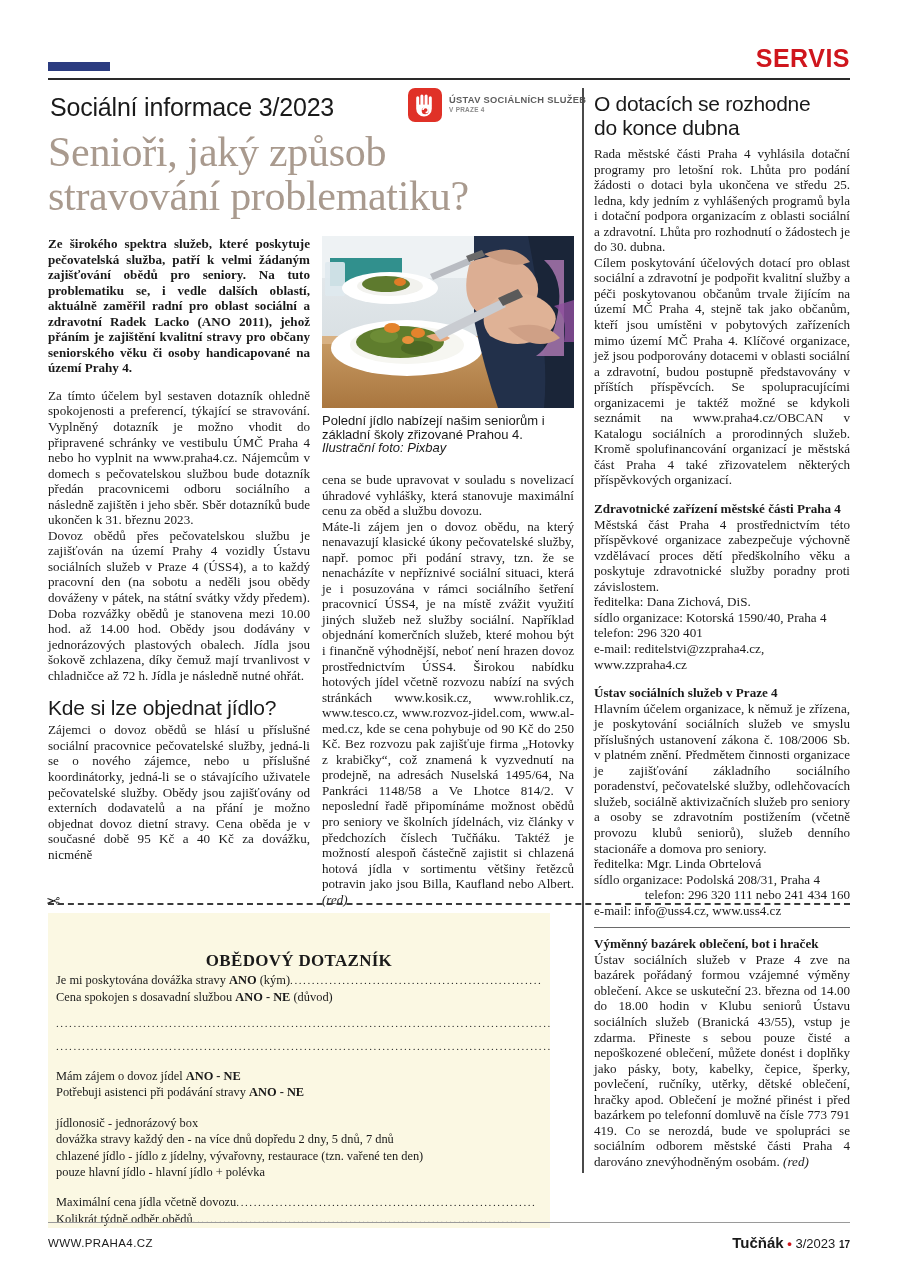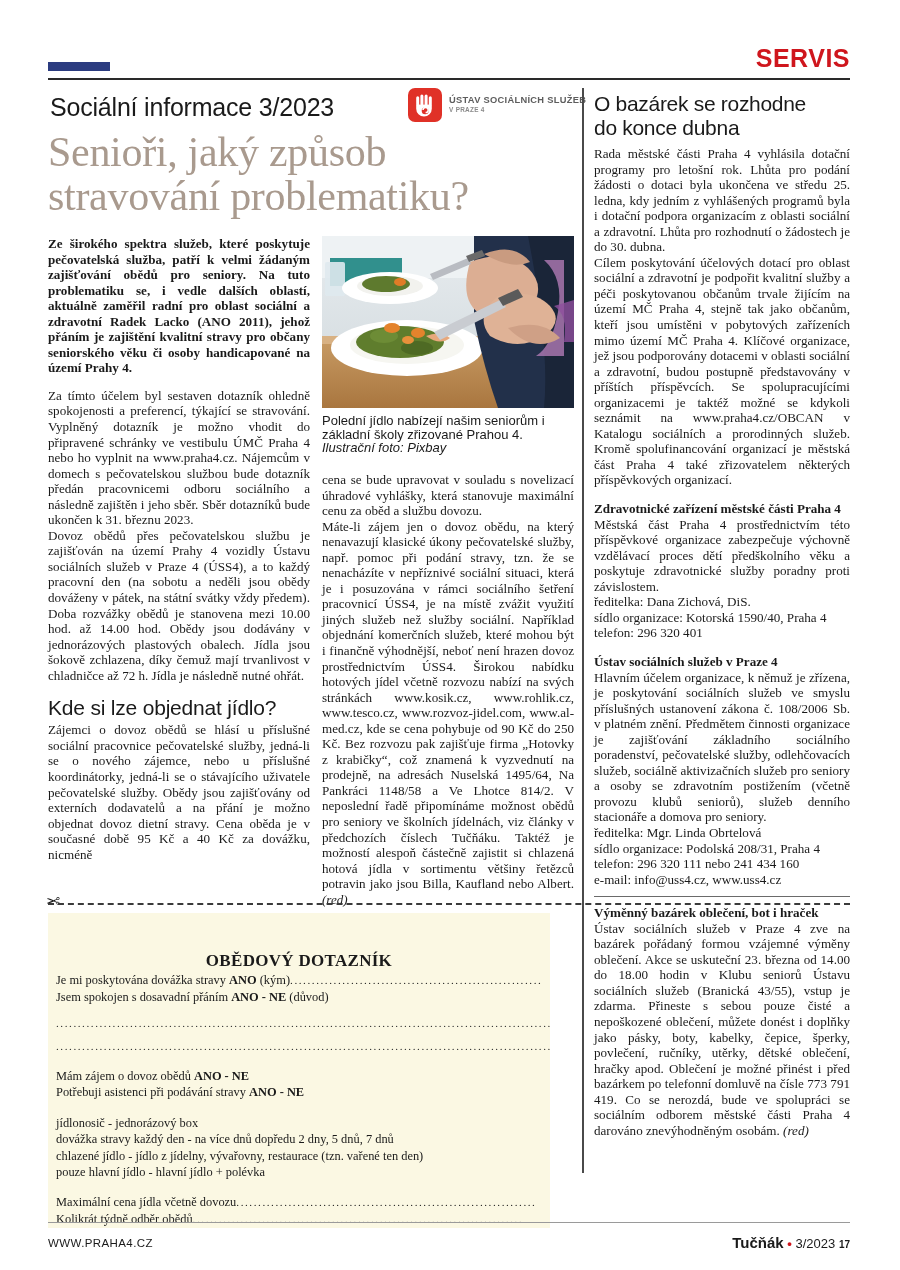--- a/index.html
+++ b/index.html
@@ -194,70 +194,71 @@
     <span>Polední jídlo nabízejí našim seniorům i základní školy zřizované Prahou 4.</span>
     <span class="it">Ilustrační foto: Pixbay</span>
   </div>
 
   <div class="col" id="col2" style="top:472px;">
     <p>cena se bude upravovat v souladu s novelizací úhradové vyhlášky, která stanovuje maximální cenu za oběd a službu dovozu.</p>
     <p><span>Máte-li zájem jen o dovoz obědu, na který nenavazují klasické úkony pečovatelské služby, např. pomoc při podání stravy, tzn. že se nenacházíte v nepříznivé sociální situaci, která je i posuzována v rámci sociálního šetření pracovnicí ÚSS4, je na místě zvážit využití jiných služeb než služby sociální. Například objednání komerčních služeb, které mohou být i finančně výhodnější, neboť není hrazen dovoz prostřednictvím ÚSS4. Širokou nabídku hotových jídel včetně rozvozu nabízí na svých stránkách www.kosik.cz, www.rohlik.cz, www.tesco.cz, www.rozvoz-jidel.com, www.al-med.cz, kde se cena pohybuje od 90 Kč do 250 Kč. Bez rozvozu pak zajišťuje firma „Hotovky z krabičky“, což znamená k vyzvednutí na prodejně, na adresách Nuselská 1495/64, Na Pankráci 1148/58 a Ve Lhotce 814/2. V neposlední řadě připomínáme možnost obědů pro seniory ve školních jídelnách, viz články v předchozích číslech Tučňáku. Taktéž je možností alespoň částečně zajistit si chlazená hotová jídla v sortimentu většiny řetězců potravin jako jsou Billa, Kaufland nebo Albert.</span> <i>(red)</i></p>
   </div>
 
   <div class="colhead" style="position:absolute;left:594px;top:92px;width:258px;">
-    <div>O bazárek se rozhodne</div>
+    <div>O dotacích se rozhodne</div>
     <div>do konce dubna</div>
   </div>
 
   <div class="col" id="col3">
     <p>Rada městské části Praha 4 vyhlásila dotační programy pro letošní rok. Lhůta pro podání žádosti o dotaci byla ukončena ve středu 25. ledna, kdy jedním z vyhlášených programů byla i dotační podpora organizacím z oblasti sociální a zdravotní. Lhůta pro rozhodnutí o žádostech je do 30. dubna.</p>
     <p>Cílem poskytování účelových dotací pro oblast sociální a zdravotní je podpořit kvalitní služby a péči poskytovanou občanům trvale žijícím na území MČ Praha 4, stejně tak jako občanům, kteří jsou umístěni v pobytových zařízeních mimo území MČ Praha 4. Klíčové organizace, jež jsou podporovány dotacemi v oblasti sociální a zdravotní, budou postupně představovány v příštích příspěvcích. Se spolupracujícími organizacemi je taktéž možné se kdykoli seznámit na www.praha4.cz/OBCAN v Katalogu sociálních a prorodinných služeb. Kromě spolufinancování organizací je městská část Praha 4 také zřizovatelem některých příspěvkových organizací.</p>
     <div class="blockgap"></div>
     <p class="bold-lead">Zdravotnické zařízení městské části Praha 4</p>
     <p>Městská část Praha 4 prostřednictvím této příspěvkové organizace zabezpečuje výchovně vzdělávací proces dětí předškolního věku a poskytuje zdravotnické služby poradny proti závislostem.</p>
     <p style="text-align:left">ředitelka: Dana Zichová, DiS.</p>
     <p style="text-align:left">sídlo organizace: Kotorská 1590/40, Praha 4</p>
     <p style="text-align:left">telefon: 296 320 401</p>
+    <p style="text-align:left">e-mail: reditelstvi@zzpraha4.cz, www.zzpraha4.cz</p>
     <div class="blockgap"></div>
     <p class="bold-lead">Ústav sociálních služeb v Praze 4</p>
     <p>Hlavním účelem organizace, k němuž je zřízena, je poskytování sociálních služeb ve smyslu příslušných ustanovení zákona č. 108/2006 Sb. v platném znění. Předmětem činnosti organizace je zajišťování základního sociálního poradenství, pečovatelské služby, odlehčovacích služeb, sociálně aktivizačních služeb pro seniory a osoby se zdravotním postižením (včetně provozu klubů seniorů), služeb denního stacionáře a domova pro seniory.</p>
     <p style="text-align:left">ředitelka: Mgr. Linda Obrtelová</p>
     <p style="text-align:left">sídlo organizace: Podolská 208/31, Praha 4</p>
-    <p style="text-align:left">telefon: 296 320 111 nebo 241 434 160</p>
+    <p style="text-align:right">telefon: 296 320 111 nebo 241 434 160</p>
     <p style="text-align:left">e-mail: info@uss4.cz, www.uss4.cz</p>
     <div style="height:9px"></div>
     <div style="height:1px;background:#6a6a6a;width:100%;"></div>
     <div style="height:8px"></div>
     <p class="bold-lead">Výměnný bazárek oblečení, bot i hraček</p>
     <p><span>Ústav sociálních služeb v Praze 4 zve na bazárek pořádaný formou vzájemné výměny oblečení. Akce se uskuteční 23. března od 14.00 do 18.00 hodin v Klubu seniorů Ústavu sociálních služeb (Branická 43/55), vstup je zdarma. Přineste s sebou pouze čisté a nepoškozené oblečení, můžete donést i doplňky jako pásky, boty, kabelky, čepice, šperky, povlečení, ručníky, utěrky, dětské oblečení, hračky apod. Oblečení je možné přinést i před bazárkem po telefonní domluvě na čísle 773 791 419. Co se nerozdá, bude ve spolupráci se sociálním odborem městské části Praha 4 darováno znevýhodněným osobám.</span> <i>(red)</i></p>
   </div>
 
   <div class="scissors">✂</div>
   <div class="cutline"></div>
 
   <div class="qbox"></div>
   <div class="qinner">
     <div class="qtitle">OBĚDOVÝ DOTAZNÍK</div>
 
     <div class="qrow">
       <span>Je mi poskytována dovážka stravy </span><b>ANO</b><span> (kým)</span><span class="dotfill" style="width:252px;letter-spacing:1.6px;font-size:11px;">.........................................................................................................</span>
     </div>
 
     <div class="qrow">
-      <span>Jsem spokojen s dosavadní přáním </span><b>ANO - NE</b><span> (důvod)</span>
+      <span>Cena spokojen s dosavadní službou </span><b>ANO - NE</b><span> (důvod)</span>
     </div>
 
     <div class="sp10"></div>
     <div class="dotline">...........................................................................................................................................................................</div>
     <div class="sp6"></div>
     <div class="dotline">...........................................................................................................................................................................</div>
     <div class="sp14"></div>
 
     <div class="qrow">
-      <span>Mám zájem o dovoz obědů </span><b>ANO - NE</b>
+      <span>Mám zájem o dovoz jídel </span><b>ANO - NE</b>
     </div>
     <div class="qrow">
       <span>Potřebuji asistenci při podávání stravy </span><b>ANO - NE</b>
     </div>
 
     <div class="sp14"></div>
     <div class="qrow">jídlonosič - jednorázový box</div>
     <div class="qrow">dovážka stravy každý den - na více dnů dopředu 2 dny, 5 dnů, 7 dnů</div>
     <div class="qrow">chlazené jídlo - jídlo z jídelny, vývařovny, restaurace (tzn. vařené ten den)</div>
     <div class="qrow">pouze hlavní jídlo - hlavní jídlo + polévka</div>

